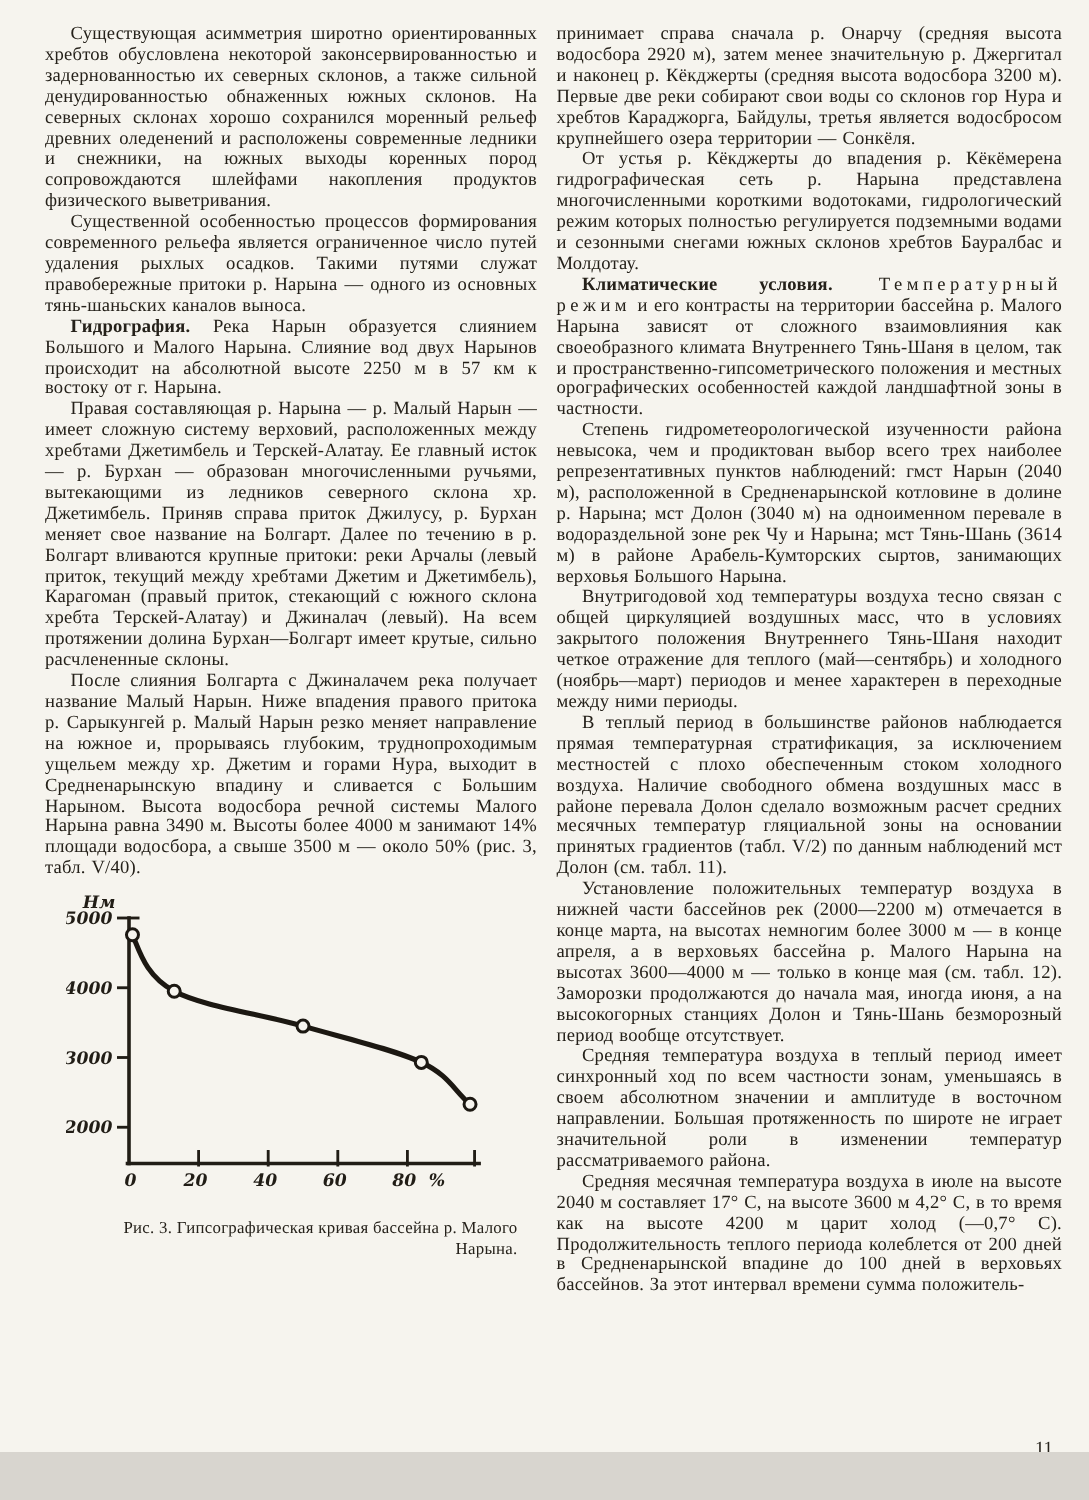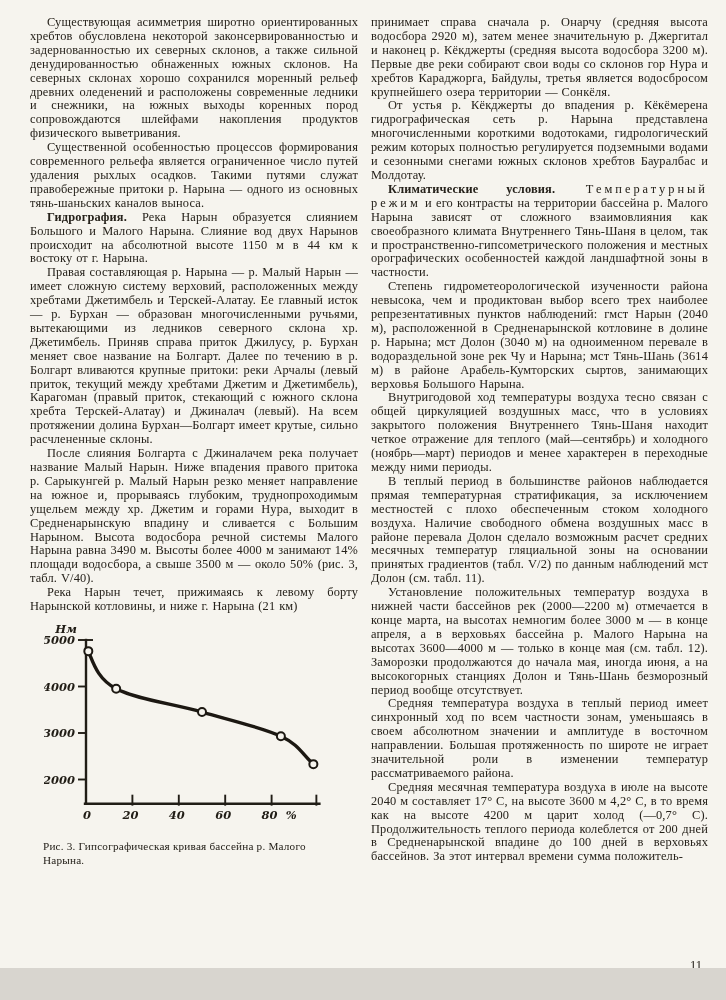--- a/index.html
+++ b/index.html
@@ -42,45 +42,44 @@
   .ax{stroke:#211d16;stroke-width:2.4;stroke-linecap:square;}
   .tick{stroke:#211d16;stroke-width:1.9;stroke-linecap:butt;}
   .curve{fill:none;stroke:#1c1812;stroke-width:3.4;stroke-linecap:round;}
   .marker{fill:#f6f4ee;stroke:#1c1812;stroke-width:2;}
   .lbl{font-family:"DejaVu Serif","Liberation Serif",serif;font-style:italic;font-weight:bold;font-size:11.5px;fill:#211d16;}
   figcaption.caption{
     width:302px;
     margin:12px auto 13px auto;
     font-size:11.2px;
     line-height:13.6px;
-    text-align:left;
+    text-align:right;
     text-indent:0;
     letter-spacing:0.2px;
     font-family:Liberation Serif, serif;
   }
   .page-number{
     position:absolute;
     right:24px;
     top:958px;
     font-size:12.5px;
   }
 </style>
 </head>
 <body>
 
 <div class="page">
   <main class="columns">
 
     <div class="col-left">
       <p class="para"><span>Существующая асимметрия широтно ориентированных хребтов обусловлена некоторой законсервированностью и задернованностью их северных склонов, а также сильной денудированностью обнаженных южных склонов. На северных склонах хорошо сохранился моренный рельеф древних оледенений и расположены современные ледники и снежники, на южных выходы коренных пород сопровождаются шлейфами накопления продуктов физического выветривания.</span></p>
       <p class="para"><span>Существенной особенностью процессов формирования современного рельефа является ограниченное число путей удаления рыхлых осадков. Такими путями служат правобережные притоки р. Нарына — одного из основных тянь-шаньских каналов выноса.</span></p>
-      <p class="para"><span class="lead">Гидрография.</span><span> Река Нарын образуется слиянием Большого и Малого Нарына. Слияние вод двух Нарынов происходит на абсолютной высоте 1150 м в 44 км к востоку от г. Нарына.</span></p>
+      <p class="para"><span class="lead">Гидрография.</span><span> Река Нарын образуется слиянием Большого и Малого Нарына. Слияние вод двух Нарынов происходит на абсолютной высоте 2250 м в 57 км к востоку от г. Нарына.</span></p>
       <p class="para"><span>Правая составляющая р. Нарына — р. Малый Нарын — имеет сложную систему верховий, расположенных между хребтами Джетимбель и Терскей-Алатау. Ее главный исток — р. Бурхан — образован многочисленными ручьями, вытекающими из ледников северного склона хр. Джетимбель. Приняв справа приток Джилусу, р. Бурхан меняет свое название на Болгарт. Далее по течению в р. Болгарт вливаются крупные притоки: реки Арчалы (левый приток, текущий между хребтами Джетим и Джетимбель), Карагоман (правый приток, стекающий с южного склона хребта Терскей-Алатау) и Джиналач (левый). На всем протяжении долина Бурхан—Болгарт имеет крутые, сильно расчлененные склоны.</span></p>
       <p class="para"><span>После слияния Болгарта с Джиналачем река получает название Малый Нарын. Ниже впадения правого притока р. Сарыкунгей р. Малый Нарын резко меняет направление на южное и, прорываясь глубоким, труднопроходимым ущельем между хр. Джетим и горами Нура, выходит в Средненарынскую впадину и сливается с Большим Нарыном. Высота водосбора речной системы Малого Нарына равна 3490 м. Высоты более 4000 м занимают 14% площади водосбора, а свыше 3500 м — около 50% (рис. 3, табл. V/40).</span></p>
-      <p class="para"><span>Река Нарын течет, прижимаясь к левому борту Нарынской котловины, и ниже г. Нарына (21 км)</span></p>
 
       <figure class="fig">
         <div class="chart-wrap">
           <svg class="chart" width="292" height="200" viewBox="0 0 292 200" role="img">
               <line x1="42" y1="16" x2="42" y2="179.68" class="ax"></line>
               <line x1="41" y1="179.68" x2="275.39199999999994" y2="179.68" class="ax"></line>
               <line x1="42" y1="16" x2="49" y2="16" class="tick"></line>
               <line x1="34" y1="16" x2="42" y2="16" class="tick"></line>
               <text x="31" y="20" class="lbl" text-anchor="end">5000</text>
               <line x1="34" y1="62.5" x2="42" y2="62.5" class="tick"></line>

